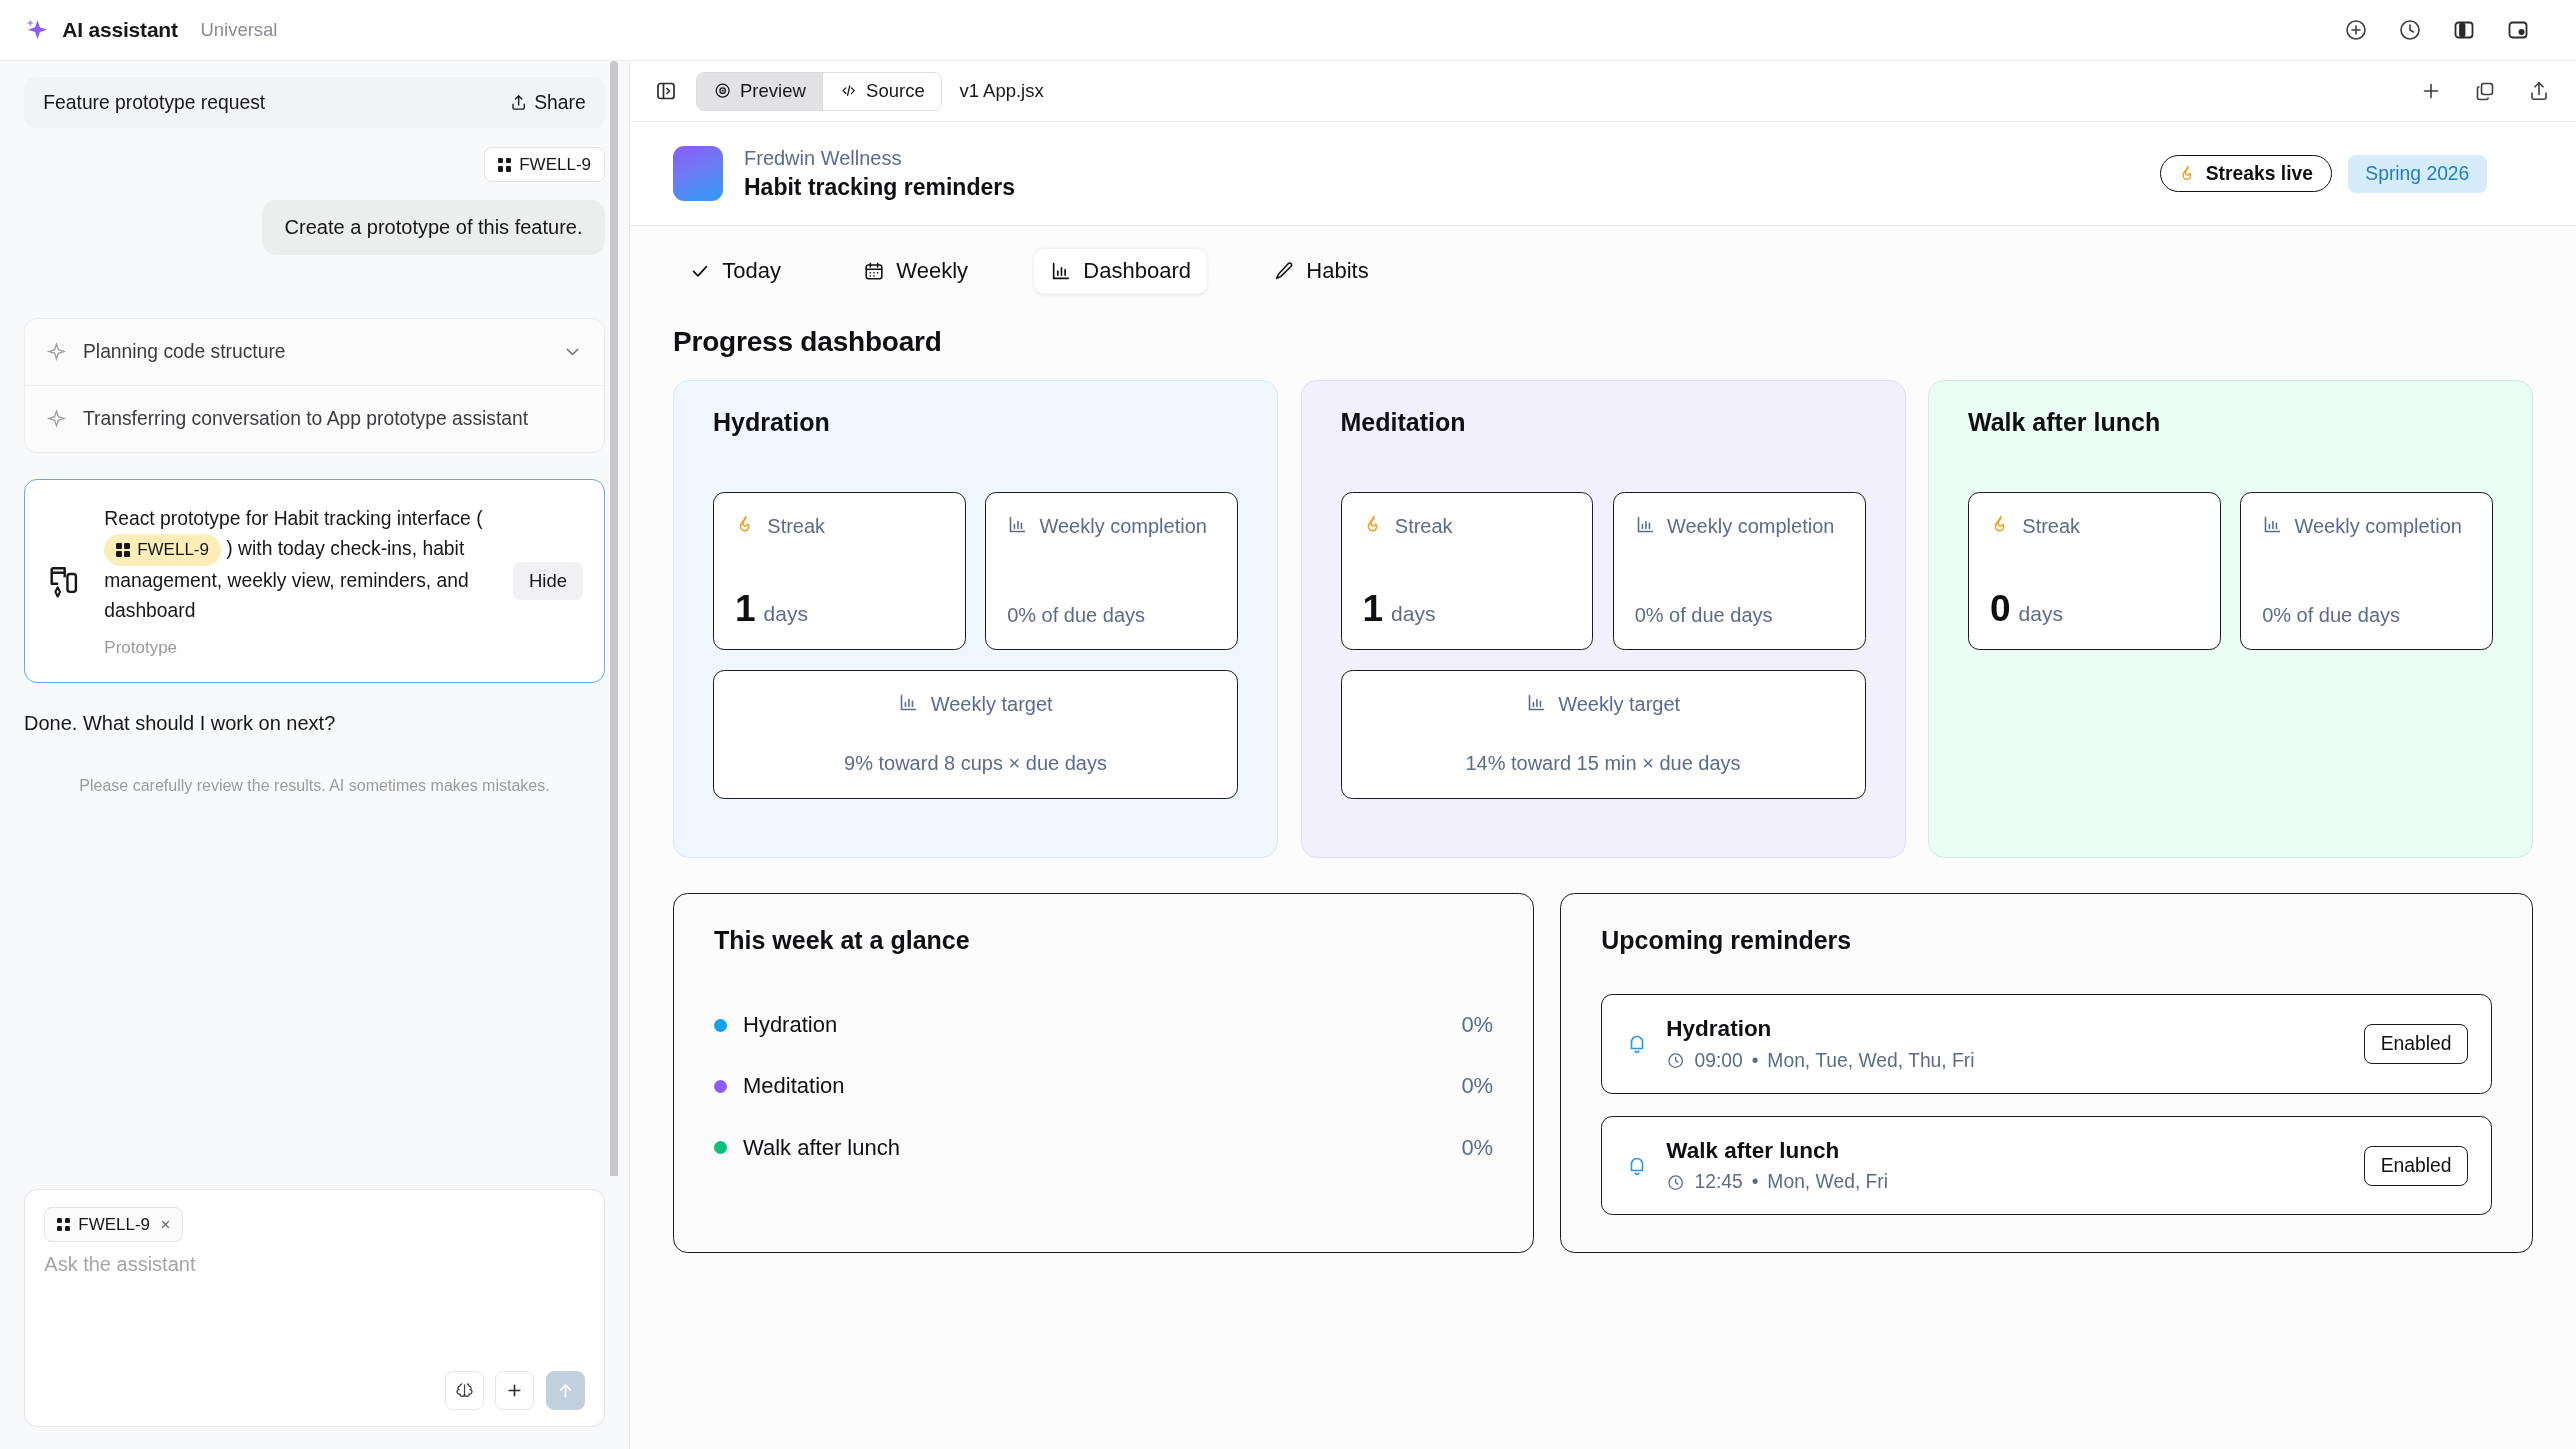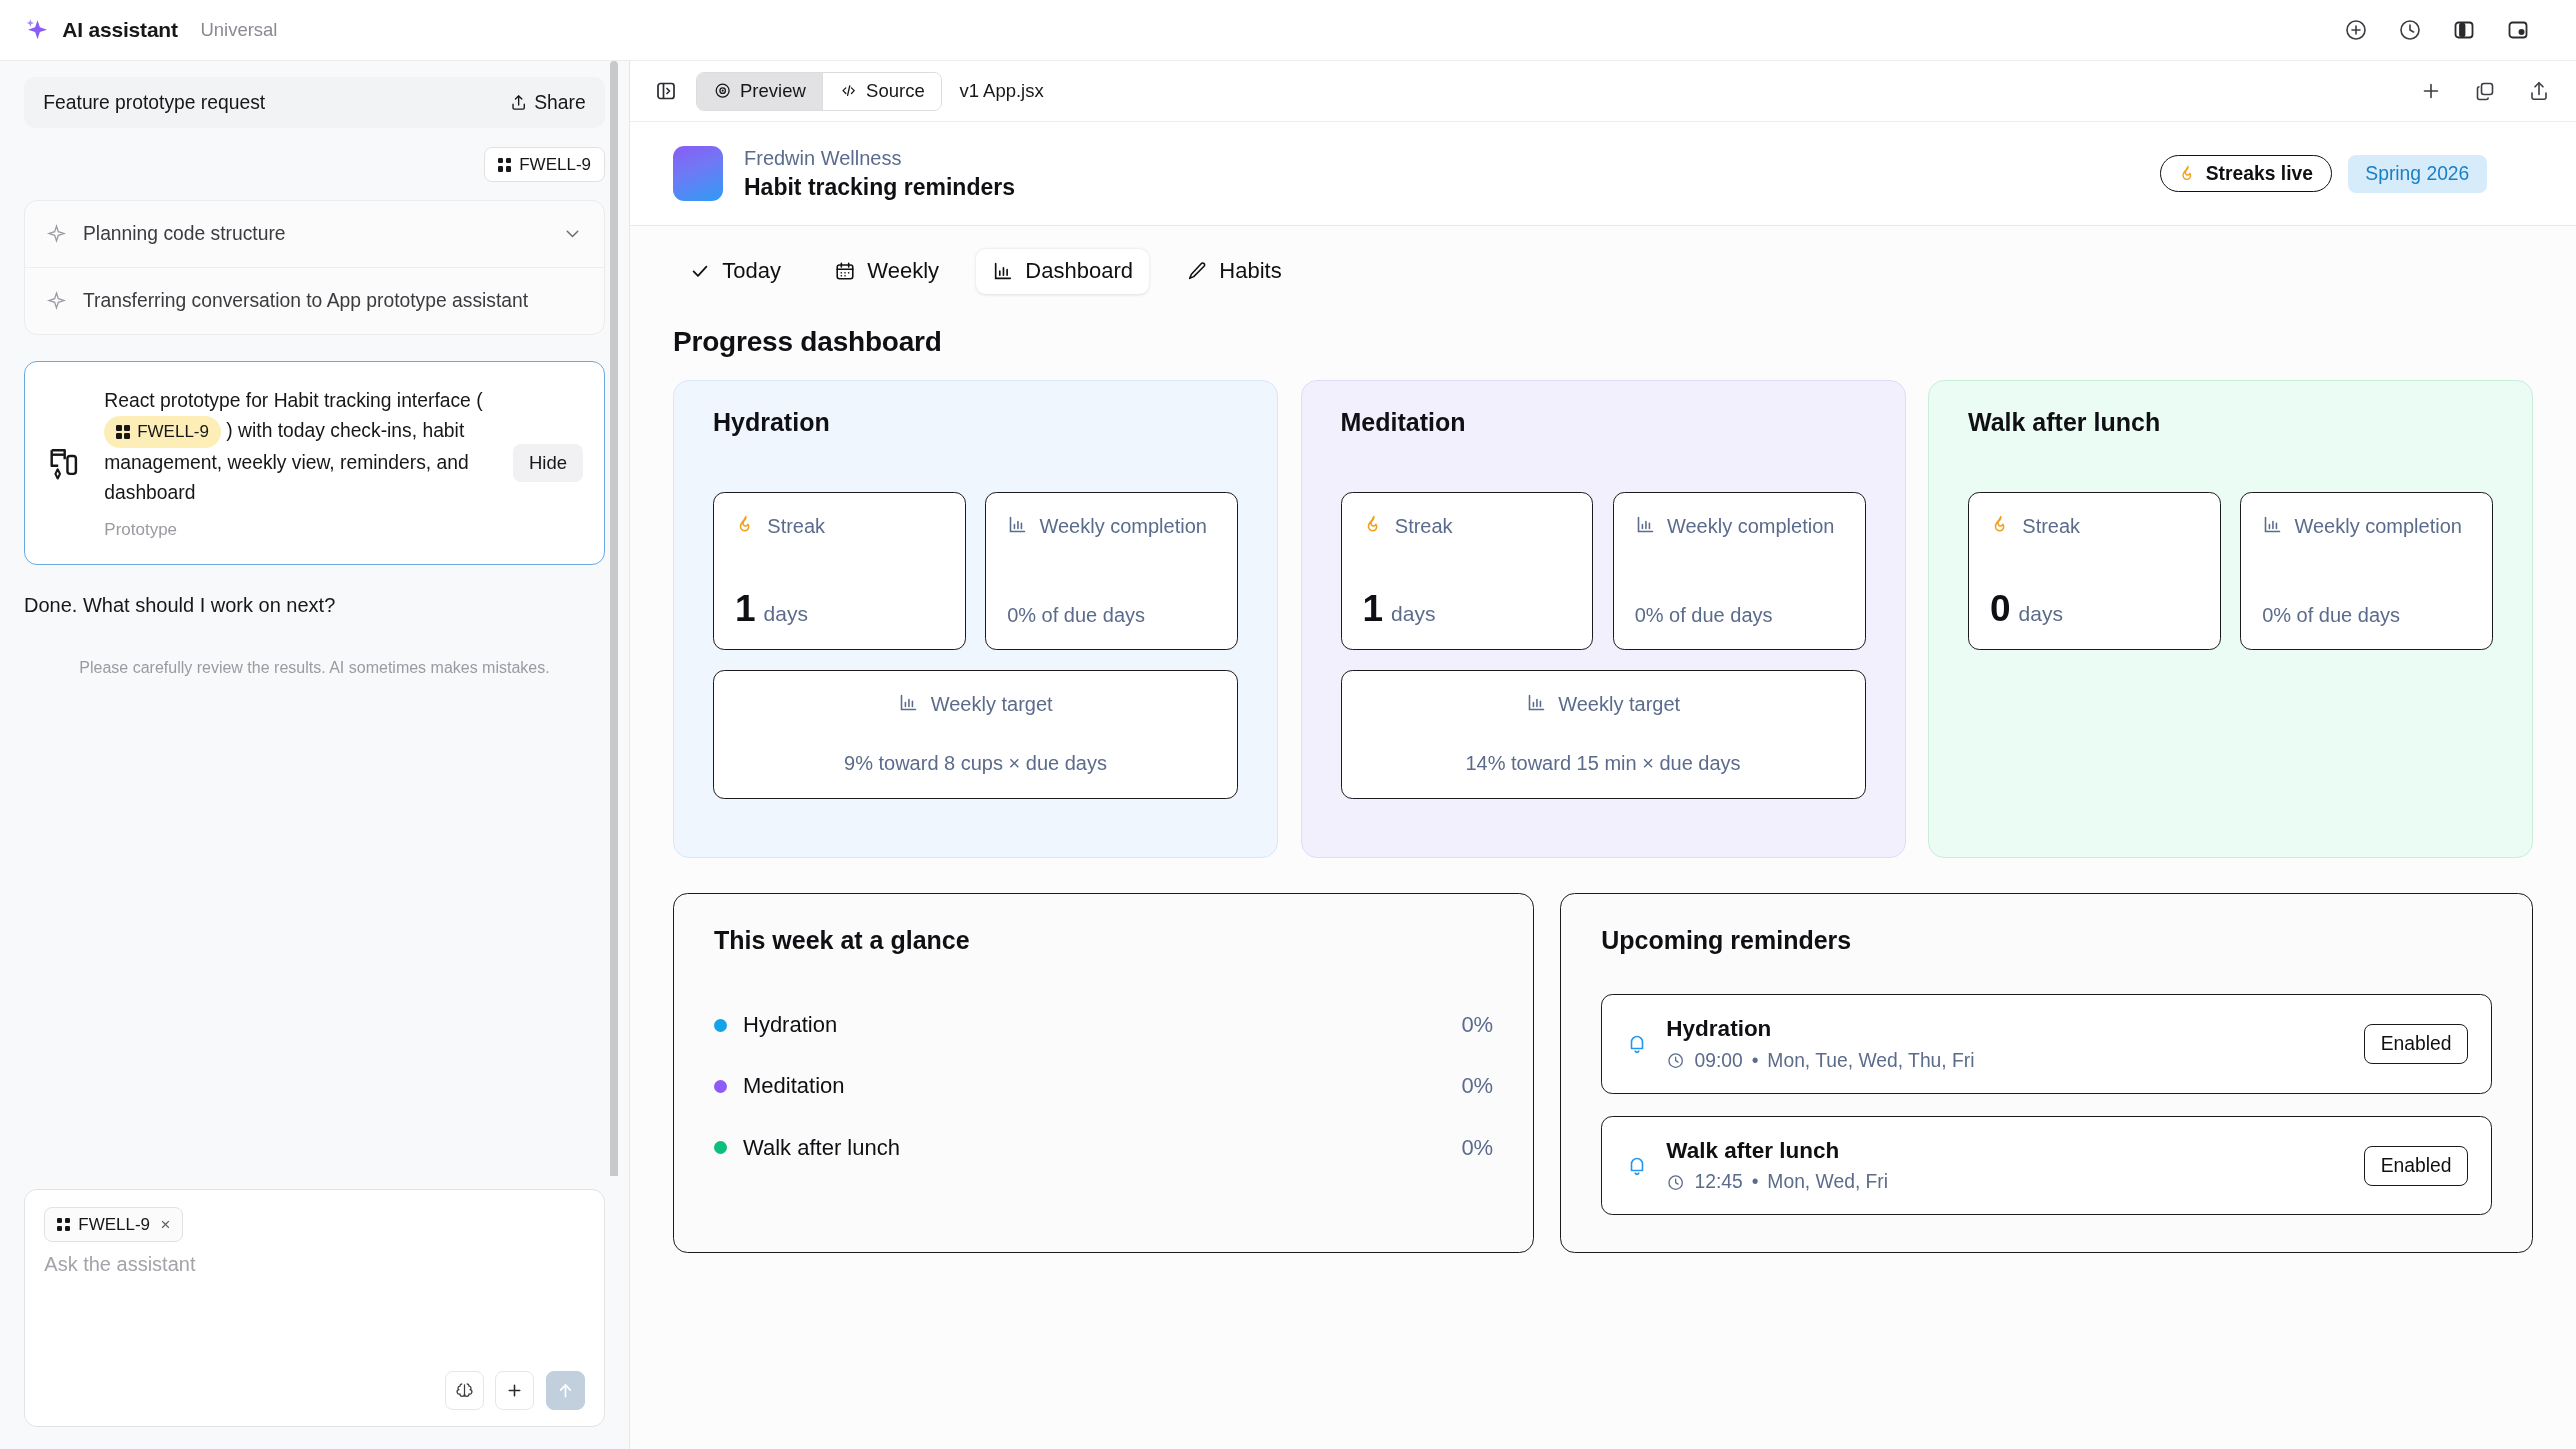--- a/index.html
+++ b/index.html
@@ -164,21 +164,21 @@
   .badge-outline {
     display:inline-flex; align-items:center; gap:8px;
     border:1.6px solid #101014; border-radius:804px;
     padding: 6.4px 17.7px; font-size:19.3px; font-weight:700; color:#101014;
   }
   .badge-blue {
     background:#d6ecfb; color:#1a7fc4; border-radius:8px;
     padding: 8px 17.7px; font-size:19.3px; font-weight:400;
   }
 
-  .nav-tabs { display:flex; align-items:flex-start; gap:21px; padding: 22.5px 43px 8px 43px; }
+  .nav-tabs { display:flex; align-items:flex-start; gap:50px; padding: 22.5px 43px 8px 43px; }
   .nav-tab {
     display:flex; align-items:center; gap:11.3px;
     font-size:22px; color:#101014; padding: 9.7px 16px; border-radius:9.7px; cursor:pointer;
   }
   .nav-tab.active { background:#ffffff; box-shadow: 0 0.8px 3.2px rgba(0,0,0,.12); }
 
   .section-title { font-size:28px; font-weight:700; color:#101014; padding: 24px 43px 0 43px; letter-spacing:-0.2px;}
 
   .habit-grid {
     display:grid; grid-template-columns: 1fr 1fr 1fr; gap:22.5px;
@@ -296,20 +296,23 @@
             <span class="grid-icon">
                 <i></i>
                 <i></i>
                 <i></i>
                 <i></i>
               </span>
             <span>FWELL-9</span>
           </span>
         </div>
 
+        <div class="user-msg-row">
+          <div class="user-msg">Create a prototype of this feature.</div>
+        </div>
 
         <div class="accordion">
           <div class="acc-item">
             <span>
               <svg width="21" height="21" viewBox="0 0 24 24" fill="none" stroke="#9a9aa2" stroke-width="1.5">
                   <path d="M12 3.5 14.1 9.9 20.5 12 14.1 14.1 12 20.5 9.9 14.1 3.5 12 9.9 9.9Z"></path>
                 </svg>
             </span>
             <span class="acc-text">Planning code structure</span>
             <span class="chev">

